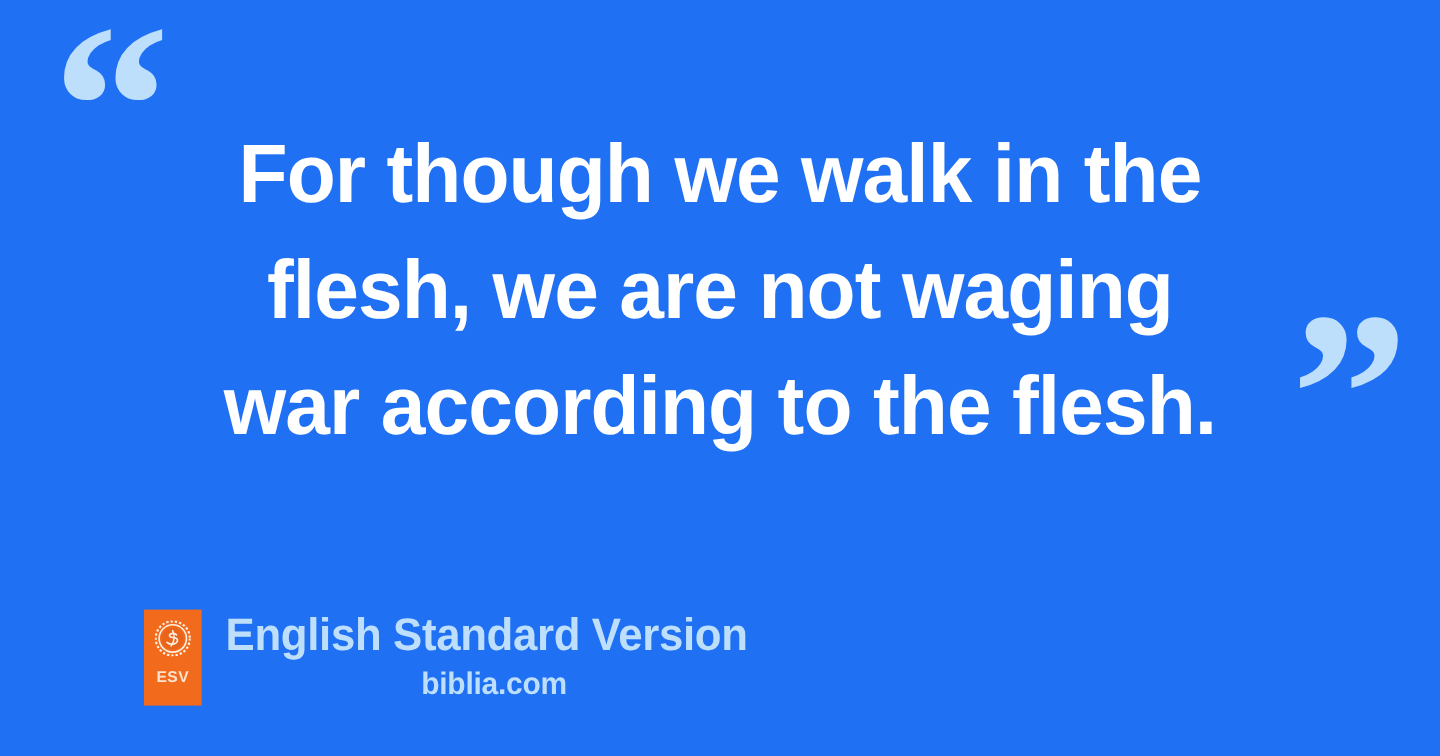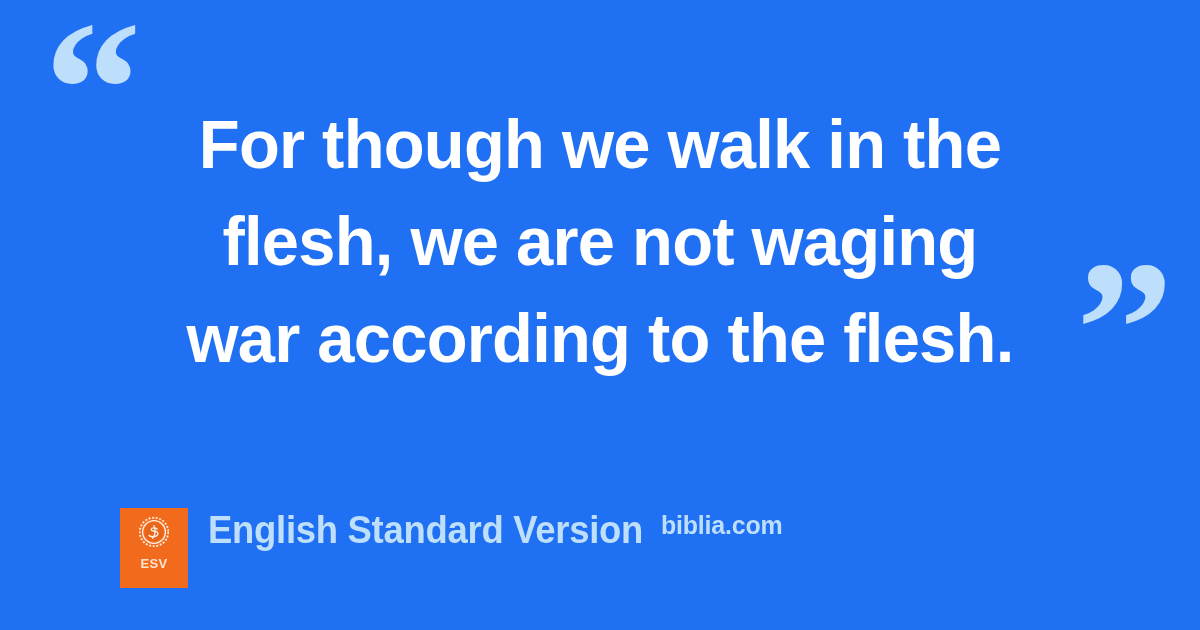--- a/index.html
+++ b/index.html
@@ -65,21 +65,21 @@
   
   #attribution {
     position: absolute;
     left: 120px;
     top: 508px;
     display: flex;
     align-items: flex-start;
   }
 
   #esv-logo {
-    width: 68px;
+    width: 48px;
     height: 80px;
     background: #f26b1d;
     display: flex;
     flex-direction: column;
     align-items: center;
     justify-content: flex-start;
     flex: 0 0 auto;
     padding-top: 9px;
     box-sizing: border-box;
   }
@@ -94,21 +94,23 @@
     font-family: "Liberation Sans", sans-serif;
     font-weight: 700;
     font-size: 13px;
     letter-spacing: 0.4px;
     line-height: 1;
   }
 
   #attribution-text {
     margin-left: 20px;
     display: flex;
+    flex-direction: column;
     justify-content: flex-start;
+    align-items: center;
   }
   #version-name {
     color: #bddffb;
     font-family: "Liberation Sans", sans-serif;
     font-weight: 700;
     font-size: 38px;
     line-height: 44px;
     letter-spacing: -0.3px;
     transform: scaleX(0.96);
     transform-origin: left center;

